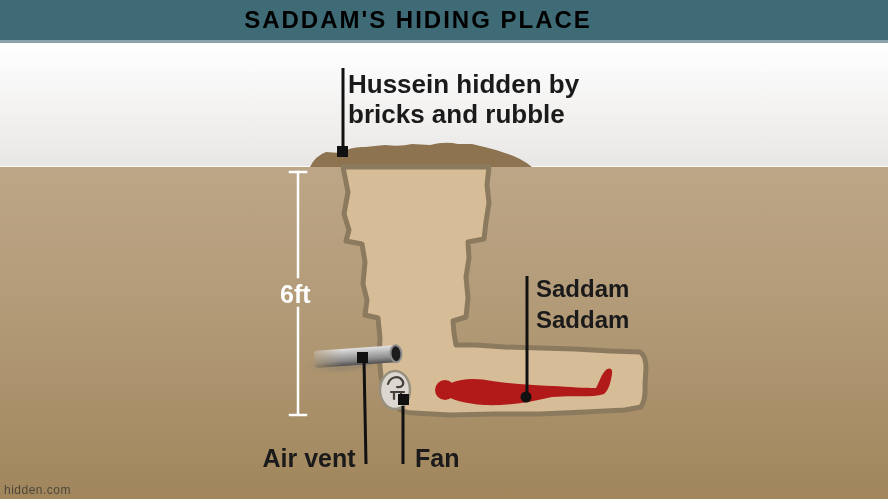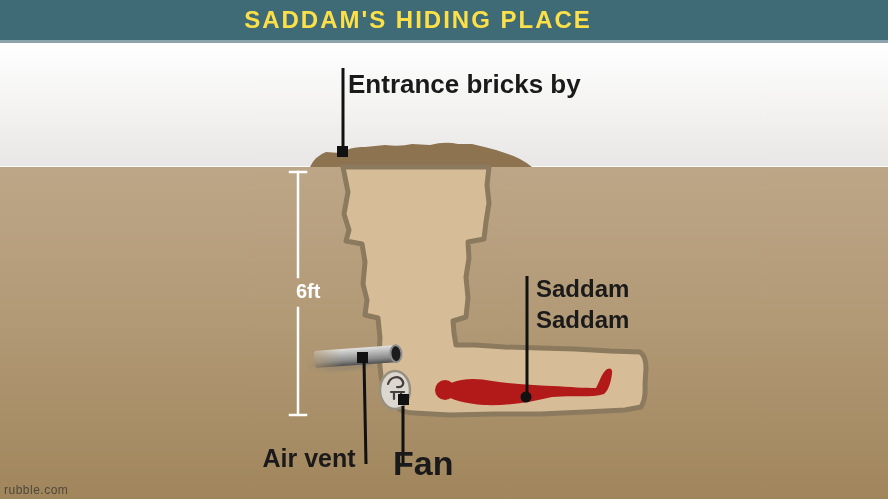--- a/index.html
+++ b/index.html
@@ -6,21 +6,21 @@
   .stage{
     position:relative;width:888px;height:499px;overflow:hidden;
     font-family:"Liberation Sans", sans-serif;background:#fff;
   }
   
   .header{
     position:absolute;left:0;top:0;width:888px;height:40px;
     background:#3e6b76;display:flex;align-items:center;justify-content:center;
   }
   .title{
-    color:#fde047;font-weight:bold;font-size:24px;letter-spacing:2px;
+    color:#000000;font-weight:bold;font-size:24px;letter-spacing:2px;
     margin-right:52px;white-space:nowrap;
   }
   .header-underline{
     position:absolute;left:0;top:40px;width:888px;height:3px;background:#8ca3ac;
   }
   
   .sky{
     position:absolute;left:0;top:43px;width:888px;height:123px;
     background:linear-gradient(180deg,#ffffff 0%,#f3f2f1 55%,#e9e7e6 100%);
     border-bottom:1px solid #fbfbfa;
@@ -29,24 +29,24 @@
   .ground{
     position:absolute;left:0;top:167px;width:888px;height:332px;
     background:linear-gradient(180deg,#bda687 0%,#b29a77 45%,#a1865c 100%);
   }
   svg.scene{position:absolute;left:0;top:0;width:888px;height:499px;}
   
   .lbl{
     position:absolute;color:#1a1a1a;font-weight:bold;white-space:nowrap;
   }
   .lbl-entrance{left:348px;top:69px;font-size:26px;line-height:30px;}
-  .lbl-depth{left:296px;top:280px;font-size:20px;color:#ffffff;}
+  .lbl-depth{left:280px;top:280px;font-size:25px;color:#ffffff;}
   .lbl-person{left:536px;top:273px;font-size:24px;line-height:31px;}
   .lbl-airvent{left:258px;top:444px;font-size:25px;width:102px;text-align:center;}
-  .lbl-fan{left:393px;top:444px;font-size:34px;}
+  .lbl-fan{left:415px;top:444px;font-size:25px;}
   .watermark{
     position:absolute;left:4px;top:483px;font-size:12px;font-weight:normal;
     color:rgba(62,60,52,0.85);letter-spacing:0.5px;
   }
 </style>
 </head>
 <body>
 
 <div class="stage">
 
@@ -141,27 +141,28 @@
 
     <g fill="#111">
       <rect x="337" y="146" width="11" height="11"></rect>
       <rect x="357" y="352" width="11" height="11"></rect>
       <rect x="398" y="394" width="11" height="11"></rect>
       <circle cx="526" cy="397" r="5.5"></circle>
     </g>
   </svg>
 
   <div class="lbl lbl-entrance">
-    <div>Entrance bricks by</div>
+    <div>Hussein hidden by</div>
+    <div>bricks and rubble</div>
   </div>
 
   <div class="lbl lbl-depth">6ft</div>
 
   <div class="lbl lbl-person">
     <div>Saddam</div>
     <div>Saddam</div>
   </div>
 
   <div class="lbl lbl-airvent">Air vent</div>
   <div class="lbl lbl-fan">Fan</div>
 
-  <div class="watermark">rubble.com</div>
+  <div class="watermark">hidden.com</div>
 </div>
 
 </body></html>

